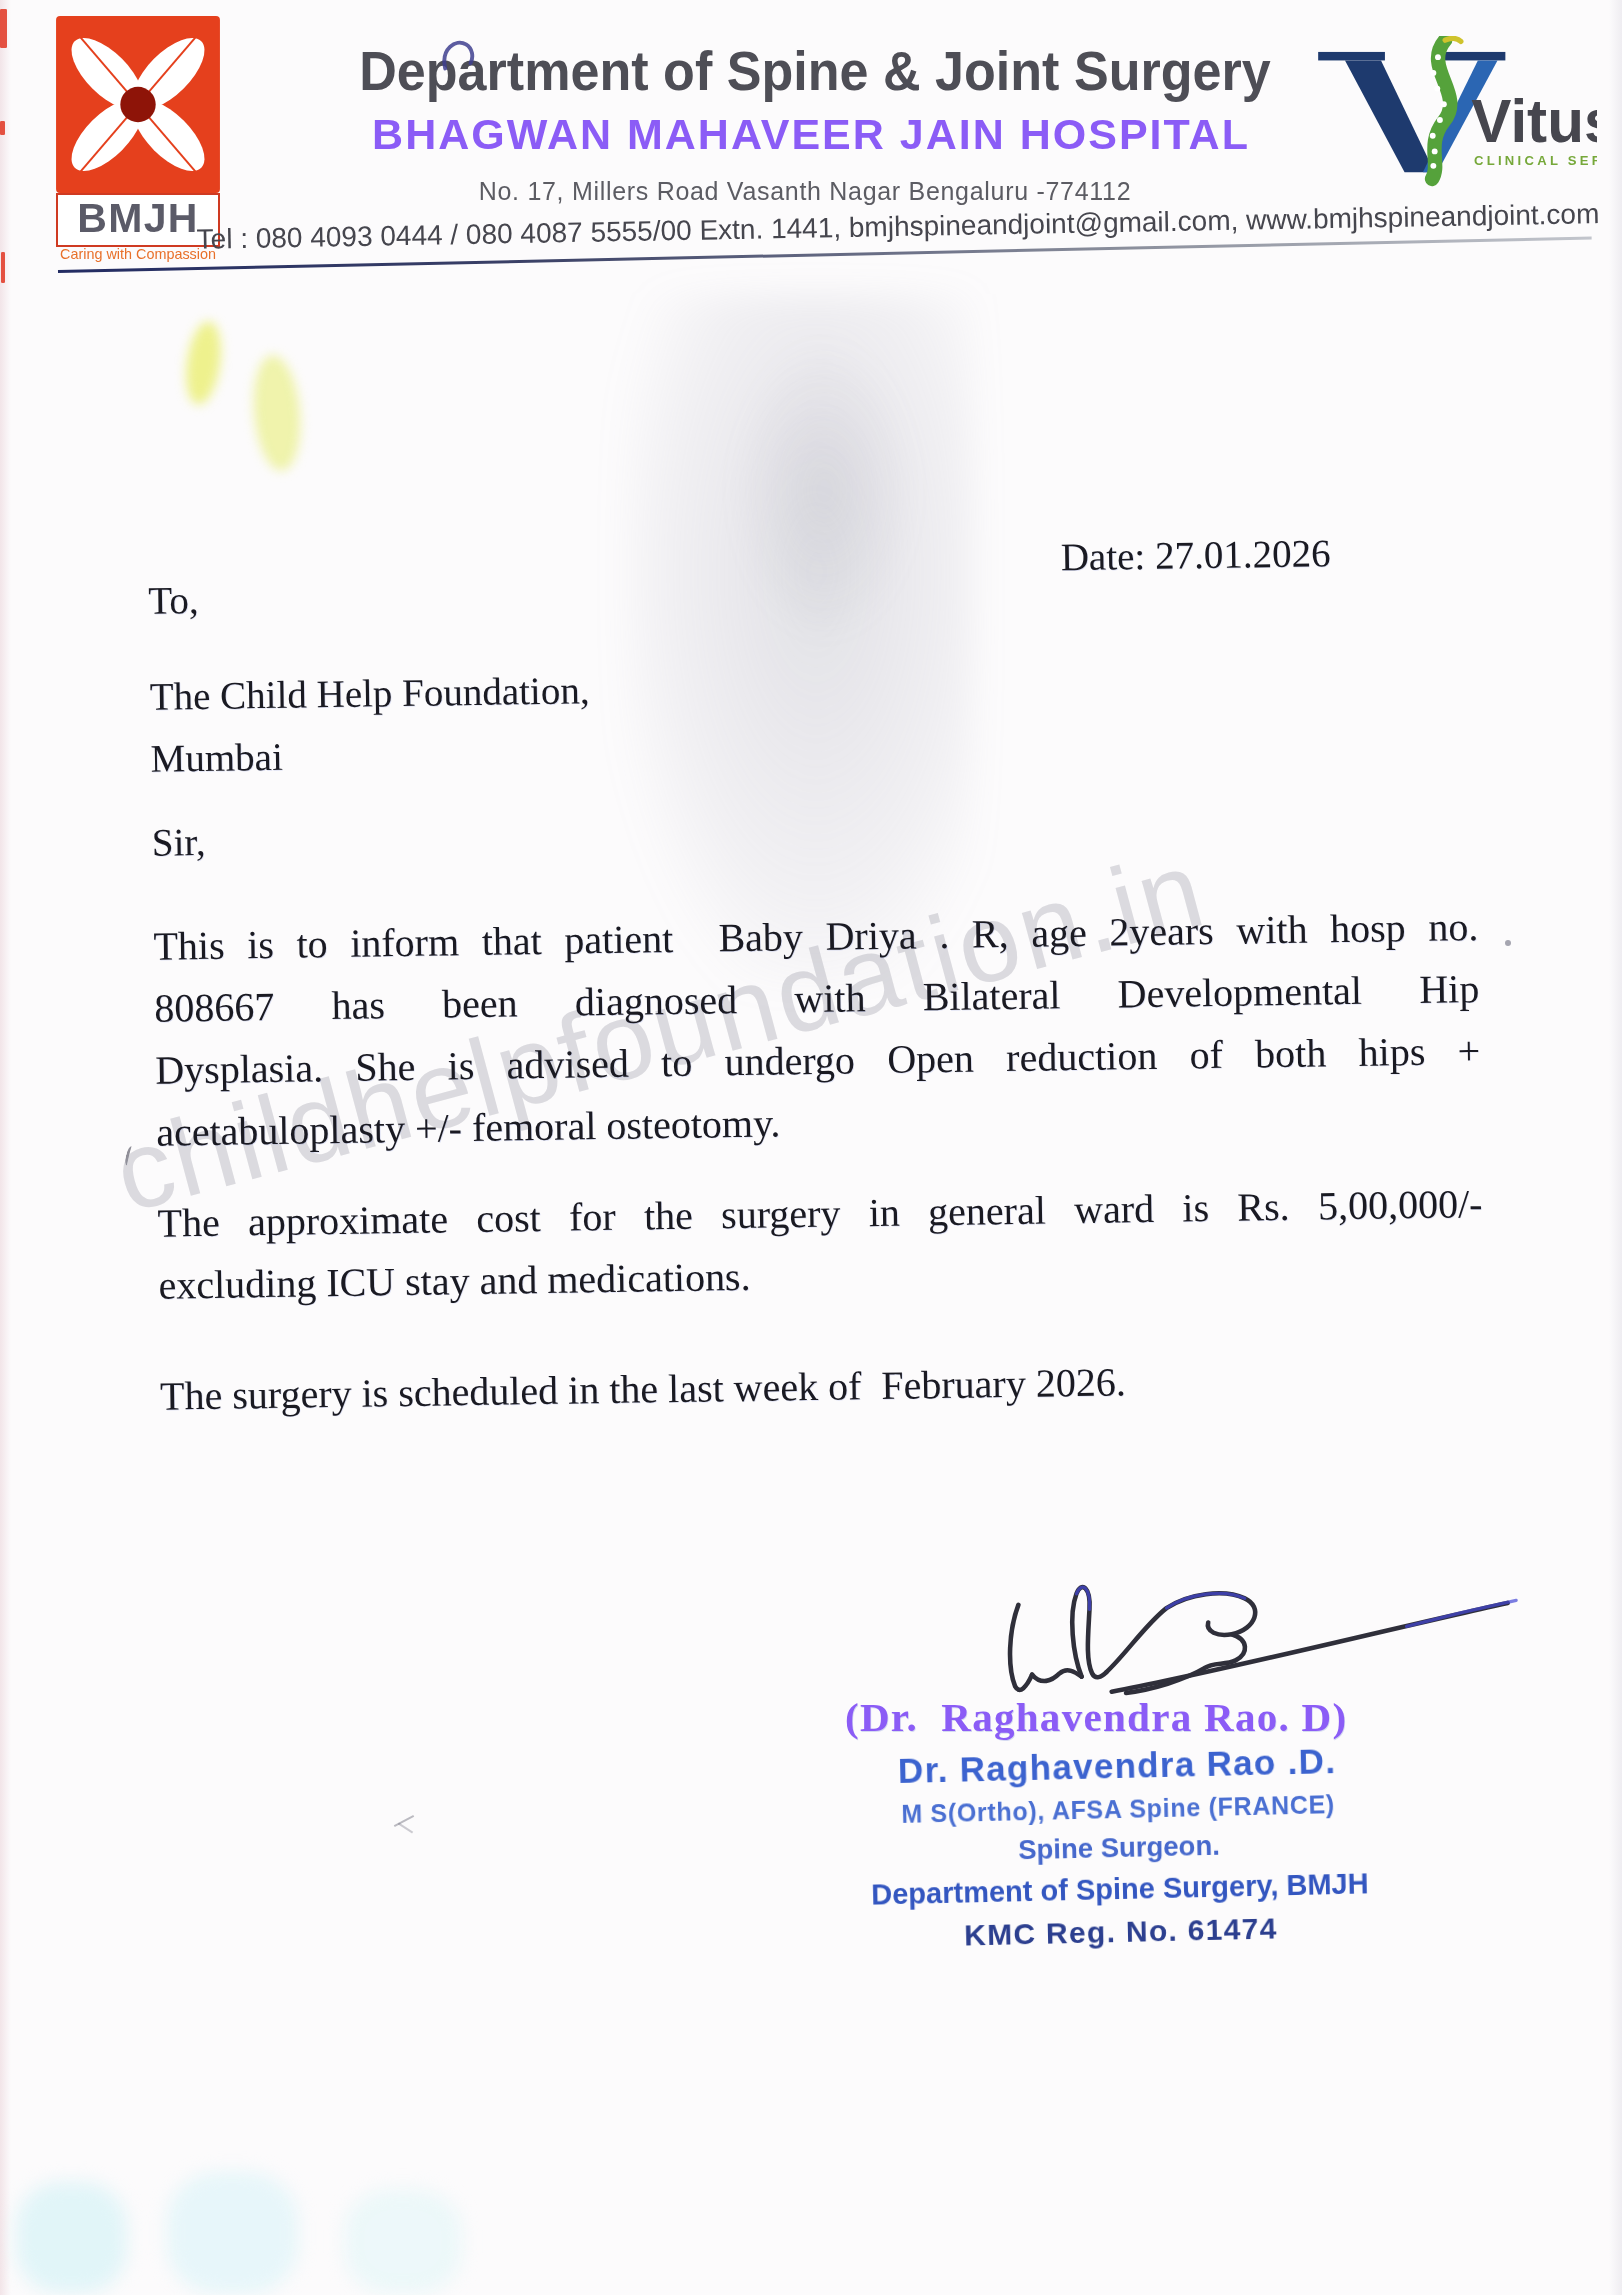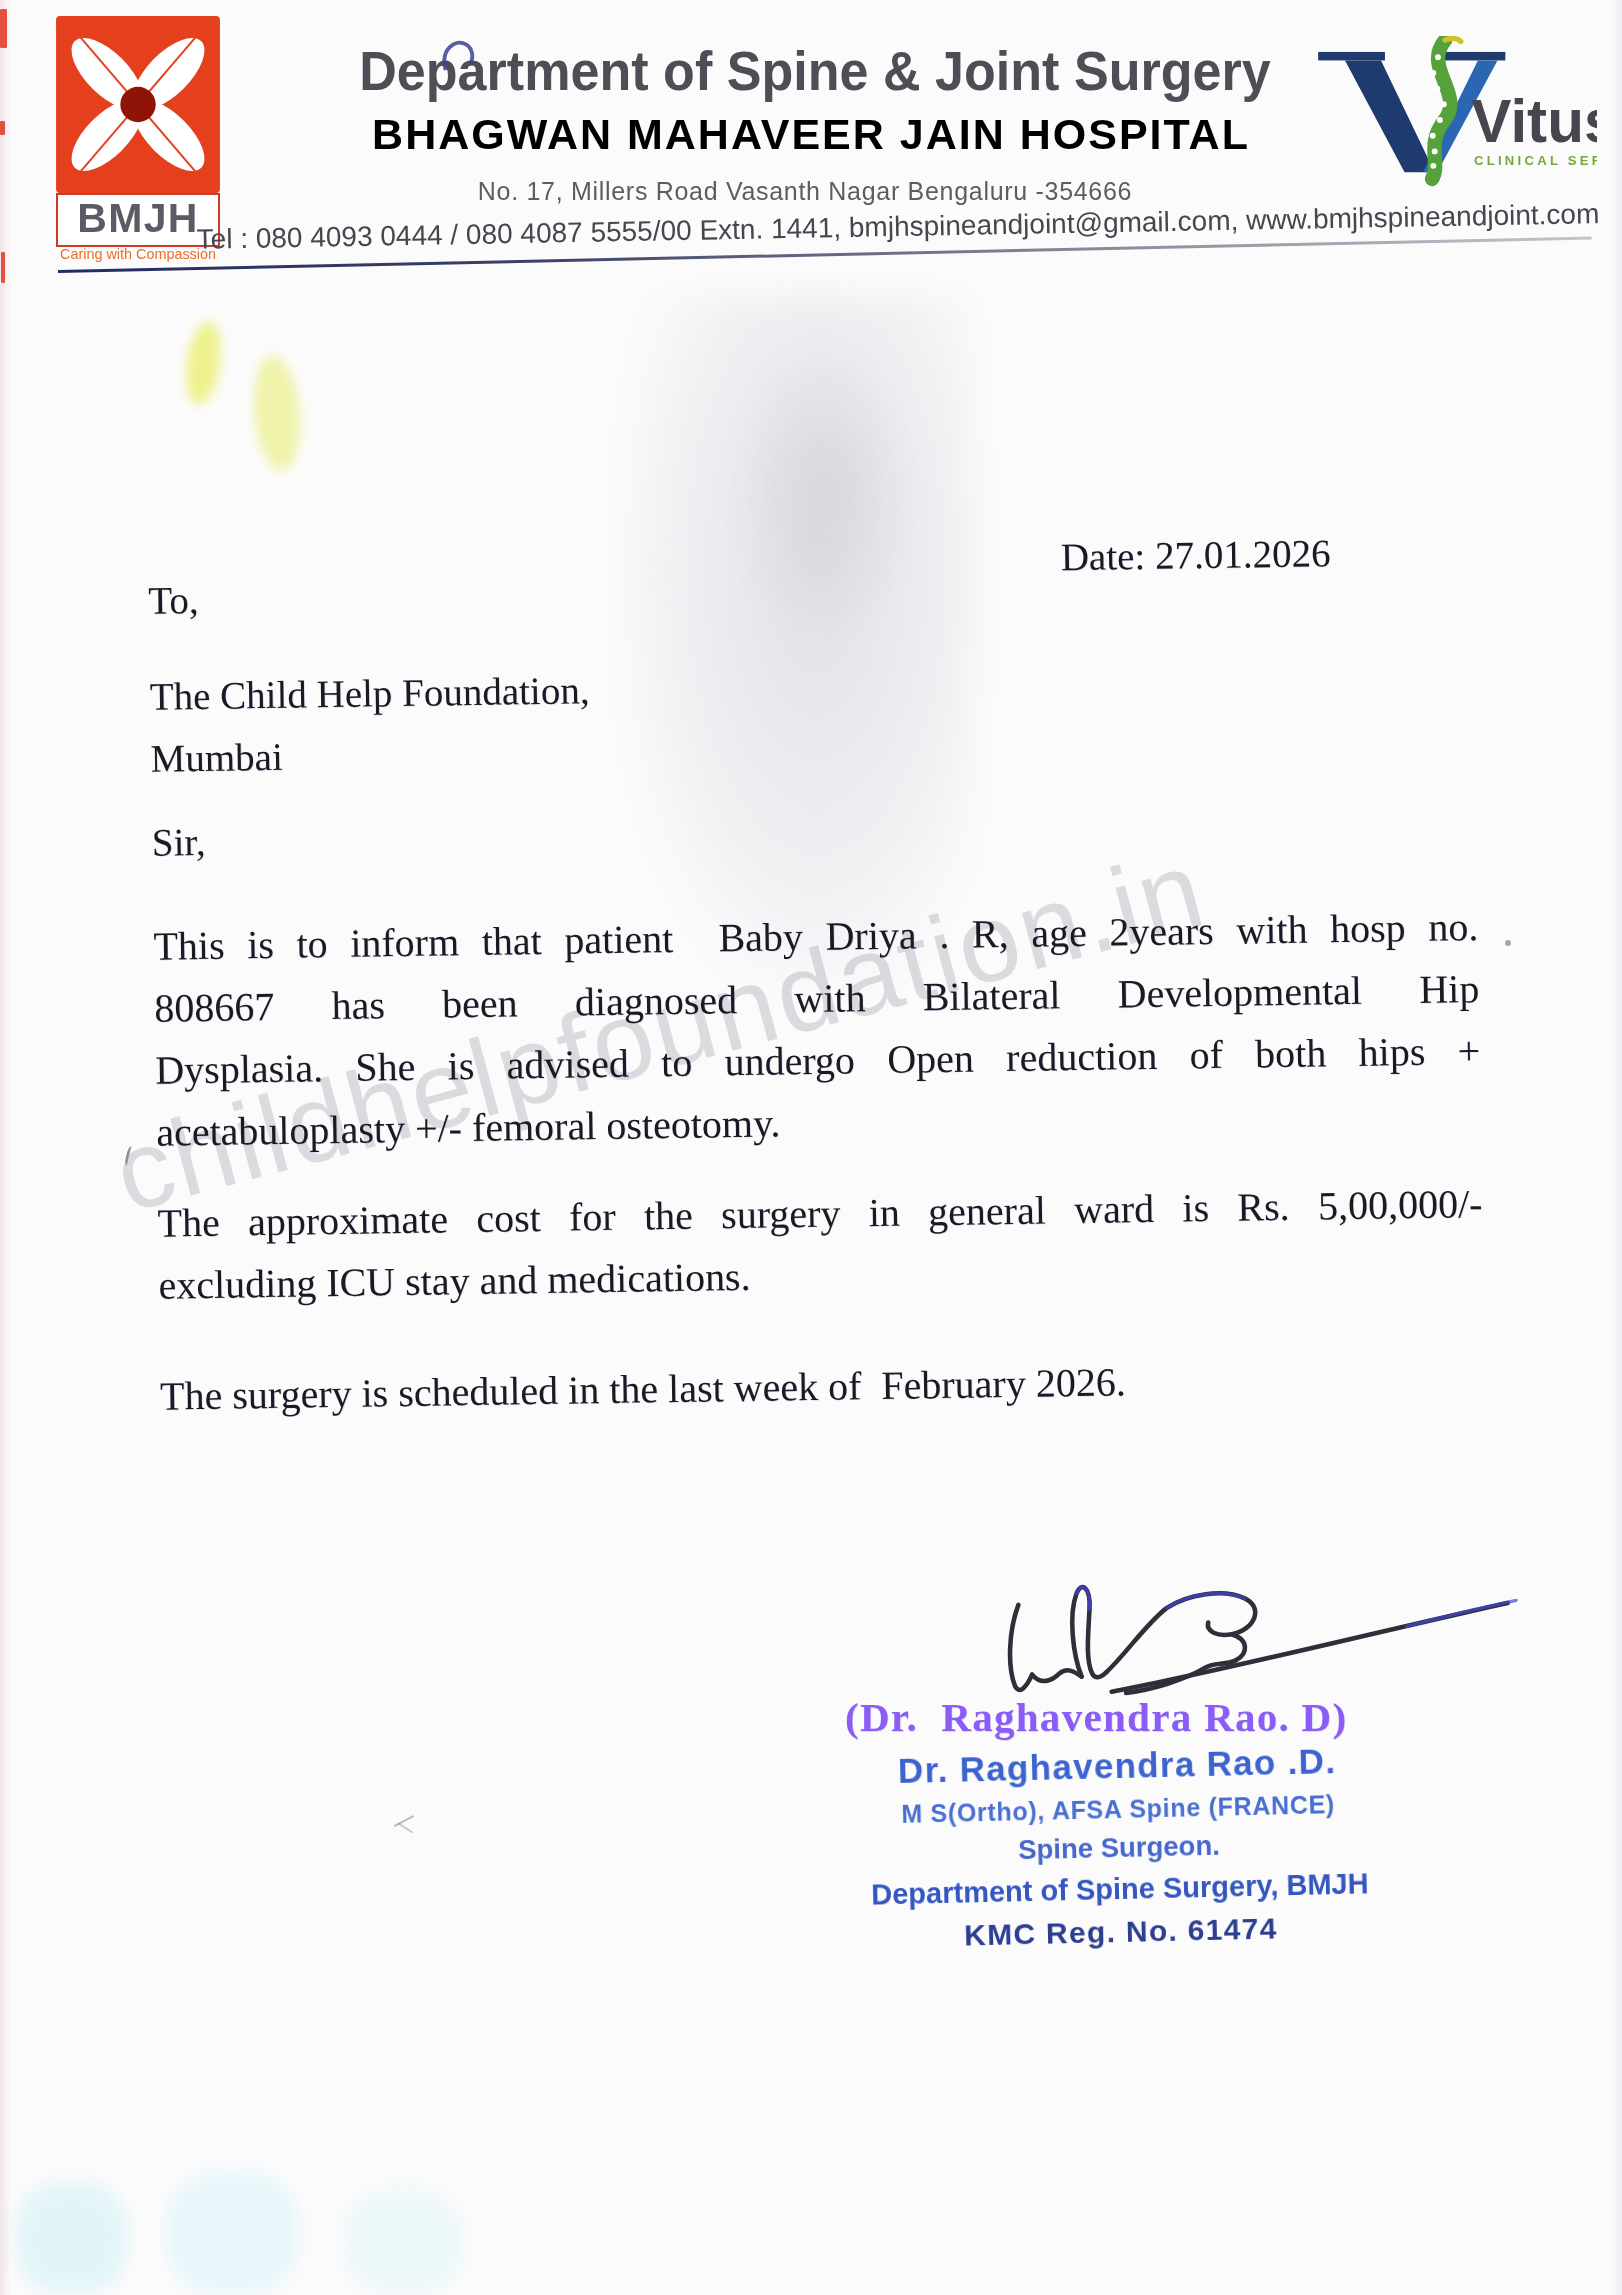--- a/index.html
+++ b/index.html
@@ -32,21 +32,21 @@
   
   .logo{left:56px;top:16.4px;width:164px;height:257px;}
   .logo-band{position:absolute;left:0;top:177px;width:160px;height:50px;border:2px solid #cf3a22;background:#fff;
      display:flex;align-items:flex-start;justify-content:center;}
   .logo-abbr{font-family:"Liberation Sans",sans-serif;font-weight:700;font-size:41px;color:#5b5b68;letter-spacing:1.3px;}
   .logo-tag{position:absolute;left:0;top:230px;width:164px;text-align:center;
      font-family:"Liberation Sans",sans-serif;font-size:14.4px;color:#e8702a;}
   .dept-title{left:815px;top:38px;transform:translateX(-50%) scaleX(.93);transform-origin:center top;
      font-family:"Liberation Sans",sans-serif;font-weight:700;font-size:56px;color:#4e4e56;white-space:nowrap;}
   .hosp-title{left:811px;top:110px;transform:translateX(-50%);font-family:"Liberation Sans",sans-serif;
-     font-weight:700;font-size:43px;color:#000000;letter-spacing:2px;white-space:nowrap;}
+     font-weight:700;font-size:43px;color:#8b5cf6;letter-spacing:2px;white-space:nowrap;}
   .addr{left:805px;top:177px;transform:translateX(-50%);font-family:"Liberation Sans",sans-serif;
      font-size:25px;color:#5c5c63;letter-spacing:0.7px;white-space:nowrap;}
   .tel{left:898px;top:211px;transform:translateX(-50%) rotate(-1.05deg);font-family:"Liberation Sans",sans-serif;
      font-size:28px;color:#46464e;white-space:nowrap;}
   .divider{left:58px;top:270px;width:1534px;height:3.3px;transform:rotate(-1.25deg);transform-origin:left center;
      background:linear-gradient(90deg,#232c63 0%,#3a4066 30%,#8b8f9c 70%,#c2c5cc 100%);}
   .penmark{left:440px;top:37px;}
 
   
   .body-rot{left:0;top:0;width:1623px;height:2295px;transform:rotate(-.85deg);transform-origin:811px 1047px;}
@@ -114,21 +114,21 @@
       <circle cx="125" cy="135" r="27" fill="#8e1408"></circle>
     </svg>
     <div class="logo-band">
       <span class="logo-abbr">BMJH</span>
     </div>
     <div class="logo-tag">Caring with Compassion</div>
   </div>
 
   <div class="abs dept-title">Department of Spine &amp; Joint Surgery</div>
   <div class="abs hosp-title">BHAGWAN MAHAVEER JAIN HOSPITAL</div>
-  <div class="abs addr">No. 17, Millers Road  Vasanth Nagar  Bengaluru  -354666</div>
+  <div class="abs addr">No. 17, Millers Road  Vasanth Nagar  Bengaluru  -774112</div>
   <div class="abs tel">Tel : 080 4093 0444 / 080 4087 5555/00  Extn. 1441, bmjhspineandjoint@gmail.com, www.bmjhspineandjoint.com</div>
   <div class="abs divider"></div>
 
   <svg class="abs penmark" width="39" height="46" viewBox="0 0 60 70">
     <path d="M 8 48 C 1 18 24 2 40 11 C 50 17 52 30 47 40" fill="none" stroke="#3f3f8f" stroke-width="6" stroke-linecap="round" opacity=".85"></path>
   </svg>
 
   <svg class="abs" style="left:1309px;top:36px;" width="288" height="151" viewBox="0 0 440 230">
     <rect x="14" y="24" width="102" height="13" fill="#1e3a6e"></rect>
     <rect x="196" y="24" width="104" height="13" fill="#1e3a6e"></rect>

